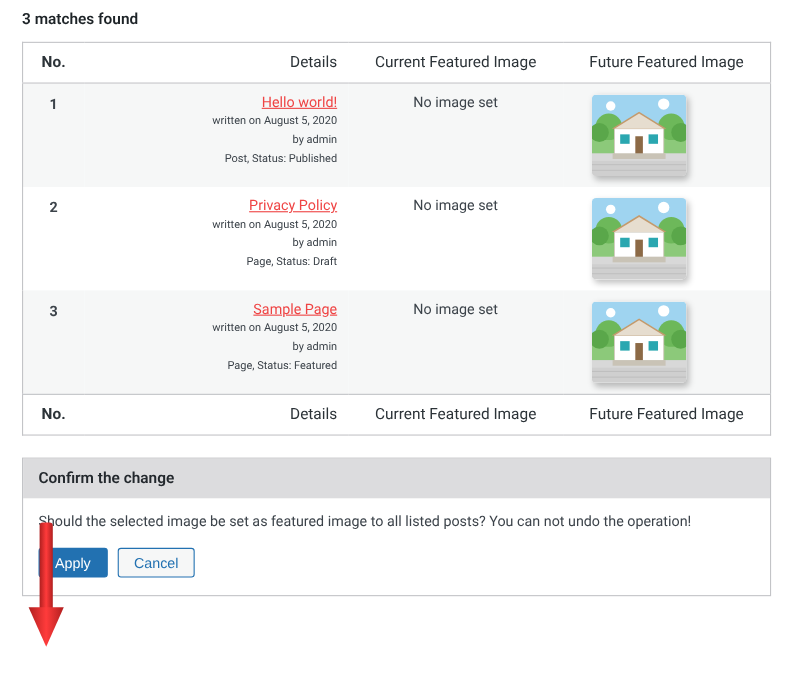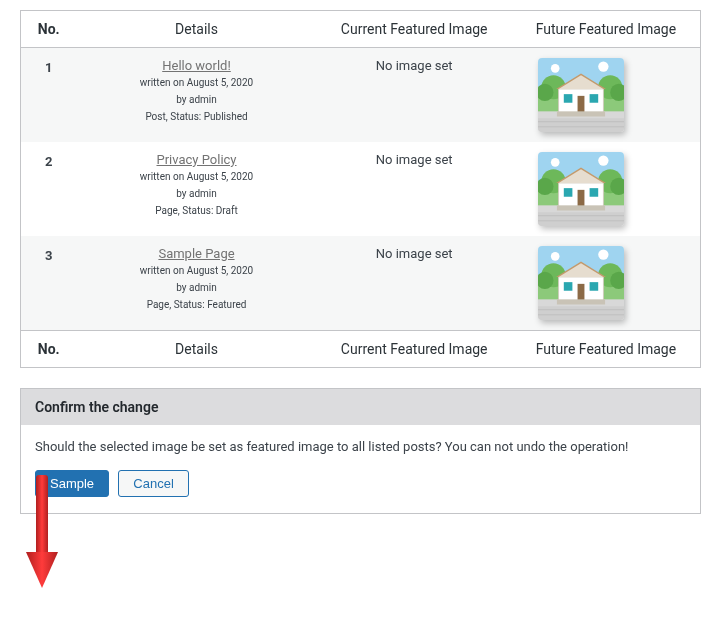--- a/index.html
+++ b/index.html
@@ -8,30 +8,30 @@
       font-size: 13px;
       color: #23282d;
       background: #fff;
       width: 721px;
       padding: 0;
     }
     .container { padding: 10px 20px 20px 20px; }
     h3 { font-size: 14px; font-weight: 600; margin-bottom: 12px; color: #1d2327; }
     .desc { font-size: 13px; line-height: 1.5; color: #3c434a; margin-bottom: 14px; }
     table { width: 100%; border-collapse: collapse; border: 1px solid #c3c4c7; }
-    th, td { padding: 10px 10px; text-align: center; vertical-align: top; }
+    th, td { padding: 10px 10px; text-align: right; vertical-align: top; }
     thead th { font-weight: 400; font-size: 14px; color: #2c3338; border-bottom: 1px solid #c3c4c7; }
     tfoot th { font-weight: 400; font-size: 14px; color: #2c3338; border-top: 1px solid #c3c4c7; }
     tbody tr:nth-child(odd) { background: #f6f7f7; }
     .col-no { width: 56px; text-align: center; font-weight: bold; }
     .col-details { width: 240px; }
     .col-current { text-align: center; }
     .col-future { text-align: center; }
     tbody .col-no { color: #3c434a; padding-top: 12px; }
-    .post-link { color: #737373; font-size: 13px; }
+    .post-link { color: #ef4444; font-size: 13px; }
     .details-line { font-size: 10px; color: #3c434a; line-height: 1.5; margin-top: 2px; }
     .current-text { color: #3c434a; font-size: 13px; }
     .thumb-wrap { padding-left: 16px; }
     .thumb {
       width: 86px; height: 74px;
       border-radius: 4px;
       box-shadow: 2px 3px 6px rgba(0,0,0,0.25);
       overflow: hidden;
     }
     .thumb svg { display: block; width: 100%; height: 100%; }
@@ -46,20 +46,21 @@
     .btn-secondary {
       background: #f6f7f7; border: 1px solid #2271b1; color: #2271b1;
       padding: 5px 14px; font-size: 13px; border-radius: 3px; cursor: pointer; margin-left: 6px; text-align: center;
     }
     .arrow-svg { position: absolute; pointer-events: none; z-index: 50; }
   </style>
 </head>
 <body>
 
 <div class="container">
+  <h3>3 matches found</h3>
 
   <table>
     <thead>
       <tr>
         <th class="col-no">No.</th>
         <th class="col-details">Details</th>
         <th class="col-current" style="text-align:center">Current Featured Image</th>
         <th class="col-future">Future Featured Image</th>
       </tr>
     </thead>
@@ -115,21 +116,21 @@
         <th class="col-future">Future Featured Image</th>
       </tr>
     </tfoot>
   </table>
 </div>
 
 <div class="confirm-box" style="margin:0 20px 20px 20px;">
   <div class="confirm-head">Confirm the change</div>
   <div class="confirm-body">
     <p>Should the selected image be set as featured image to all listed posts? You can not undo the operation!</p>
-    <button class="btn-primary">Sample</button>
+    <button class="btn-primary">Apply</button>
     <button class="btn-secondary">Cancel</button>
   </div>
 </div>
 
 <svg class="arrow-svg" width="40" height="120" style="left:22px; top:470px;">
   <defs>
     <linearGradient id="ga" x1="0" y1="0" x2="1" y2="0">
       <stop offset="0" stop-color="#b01f1f"></stop>
       <stop offset="0.5" stop-color="#ff3b3b"></stop>
       <stop offset="1" stop-color="#b01f1f"></stop>

